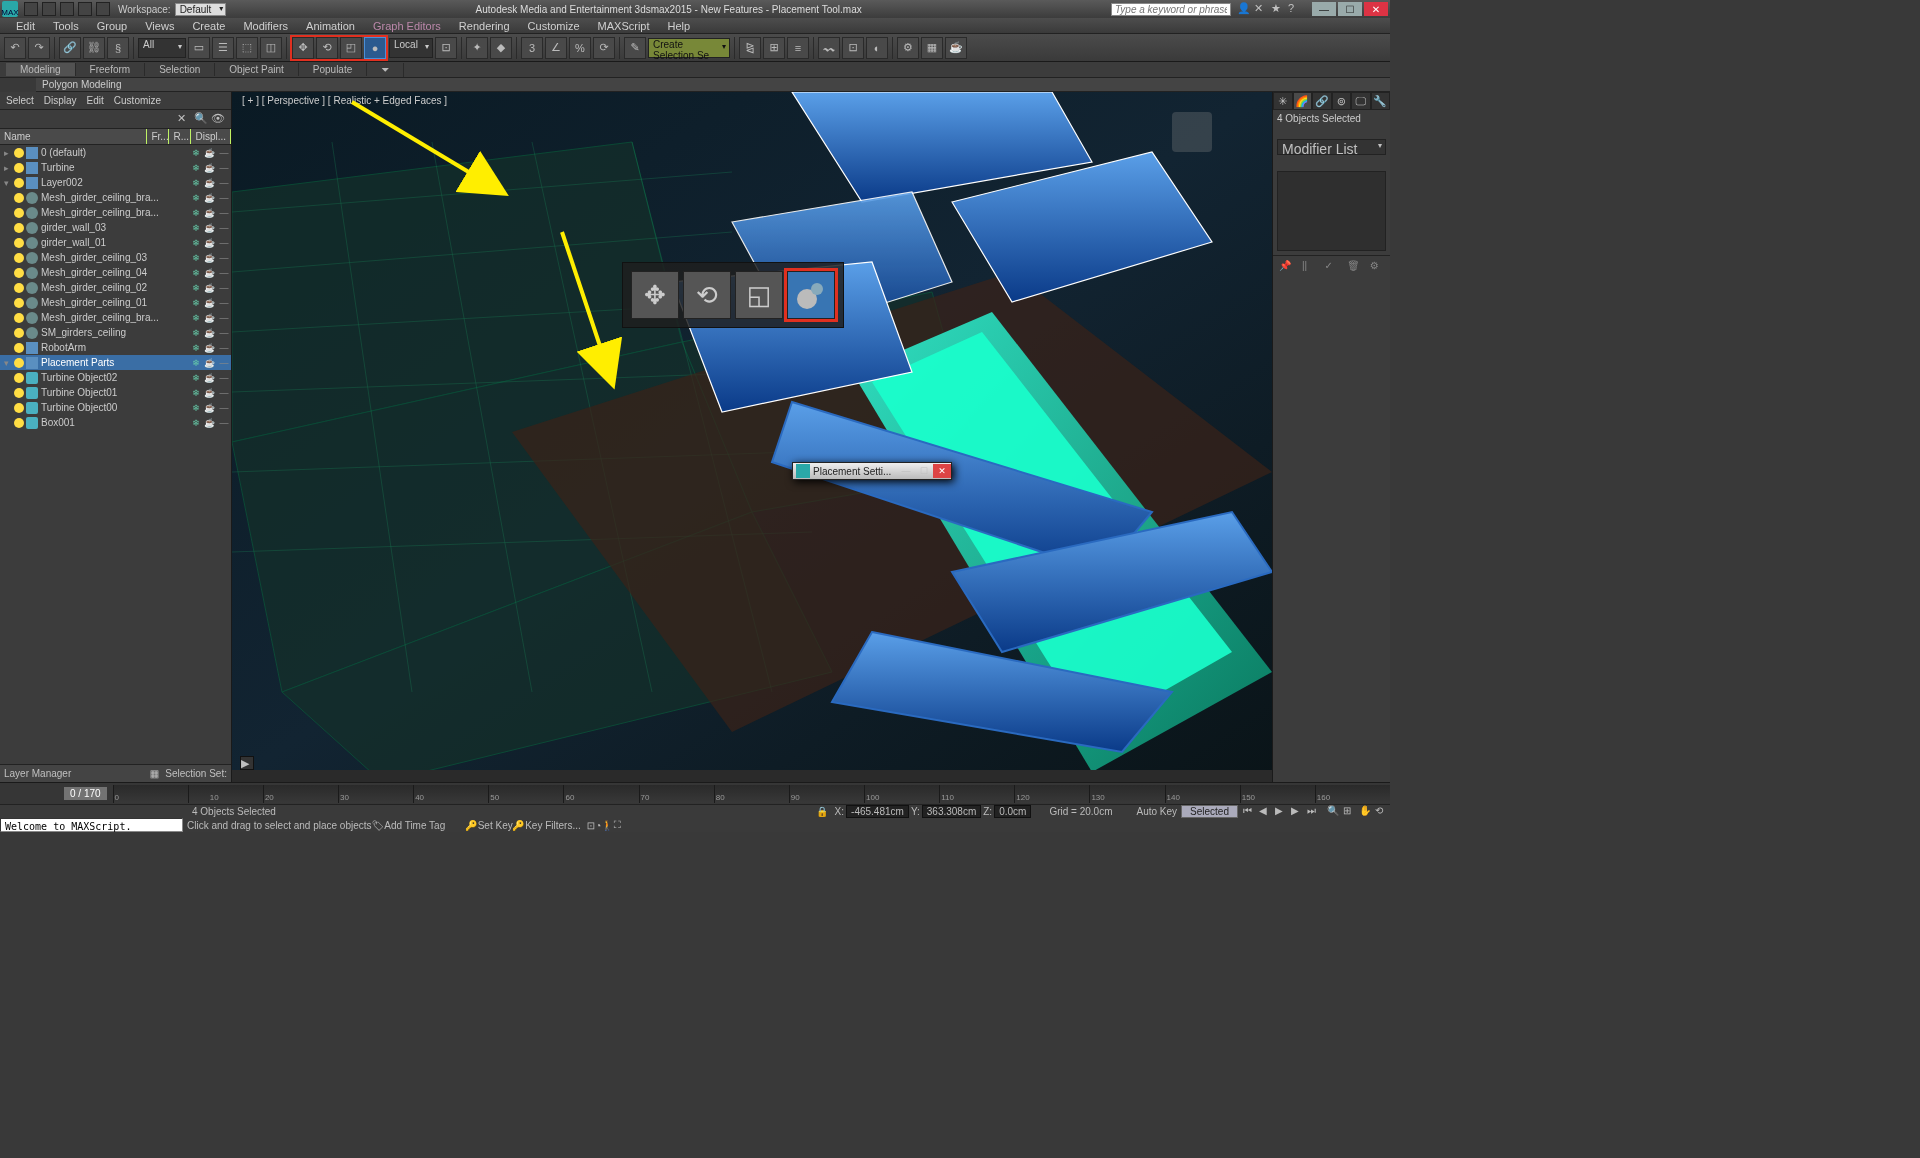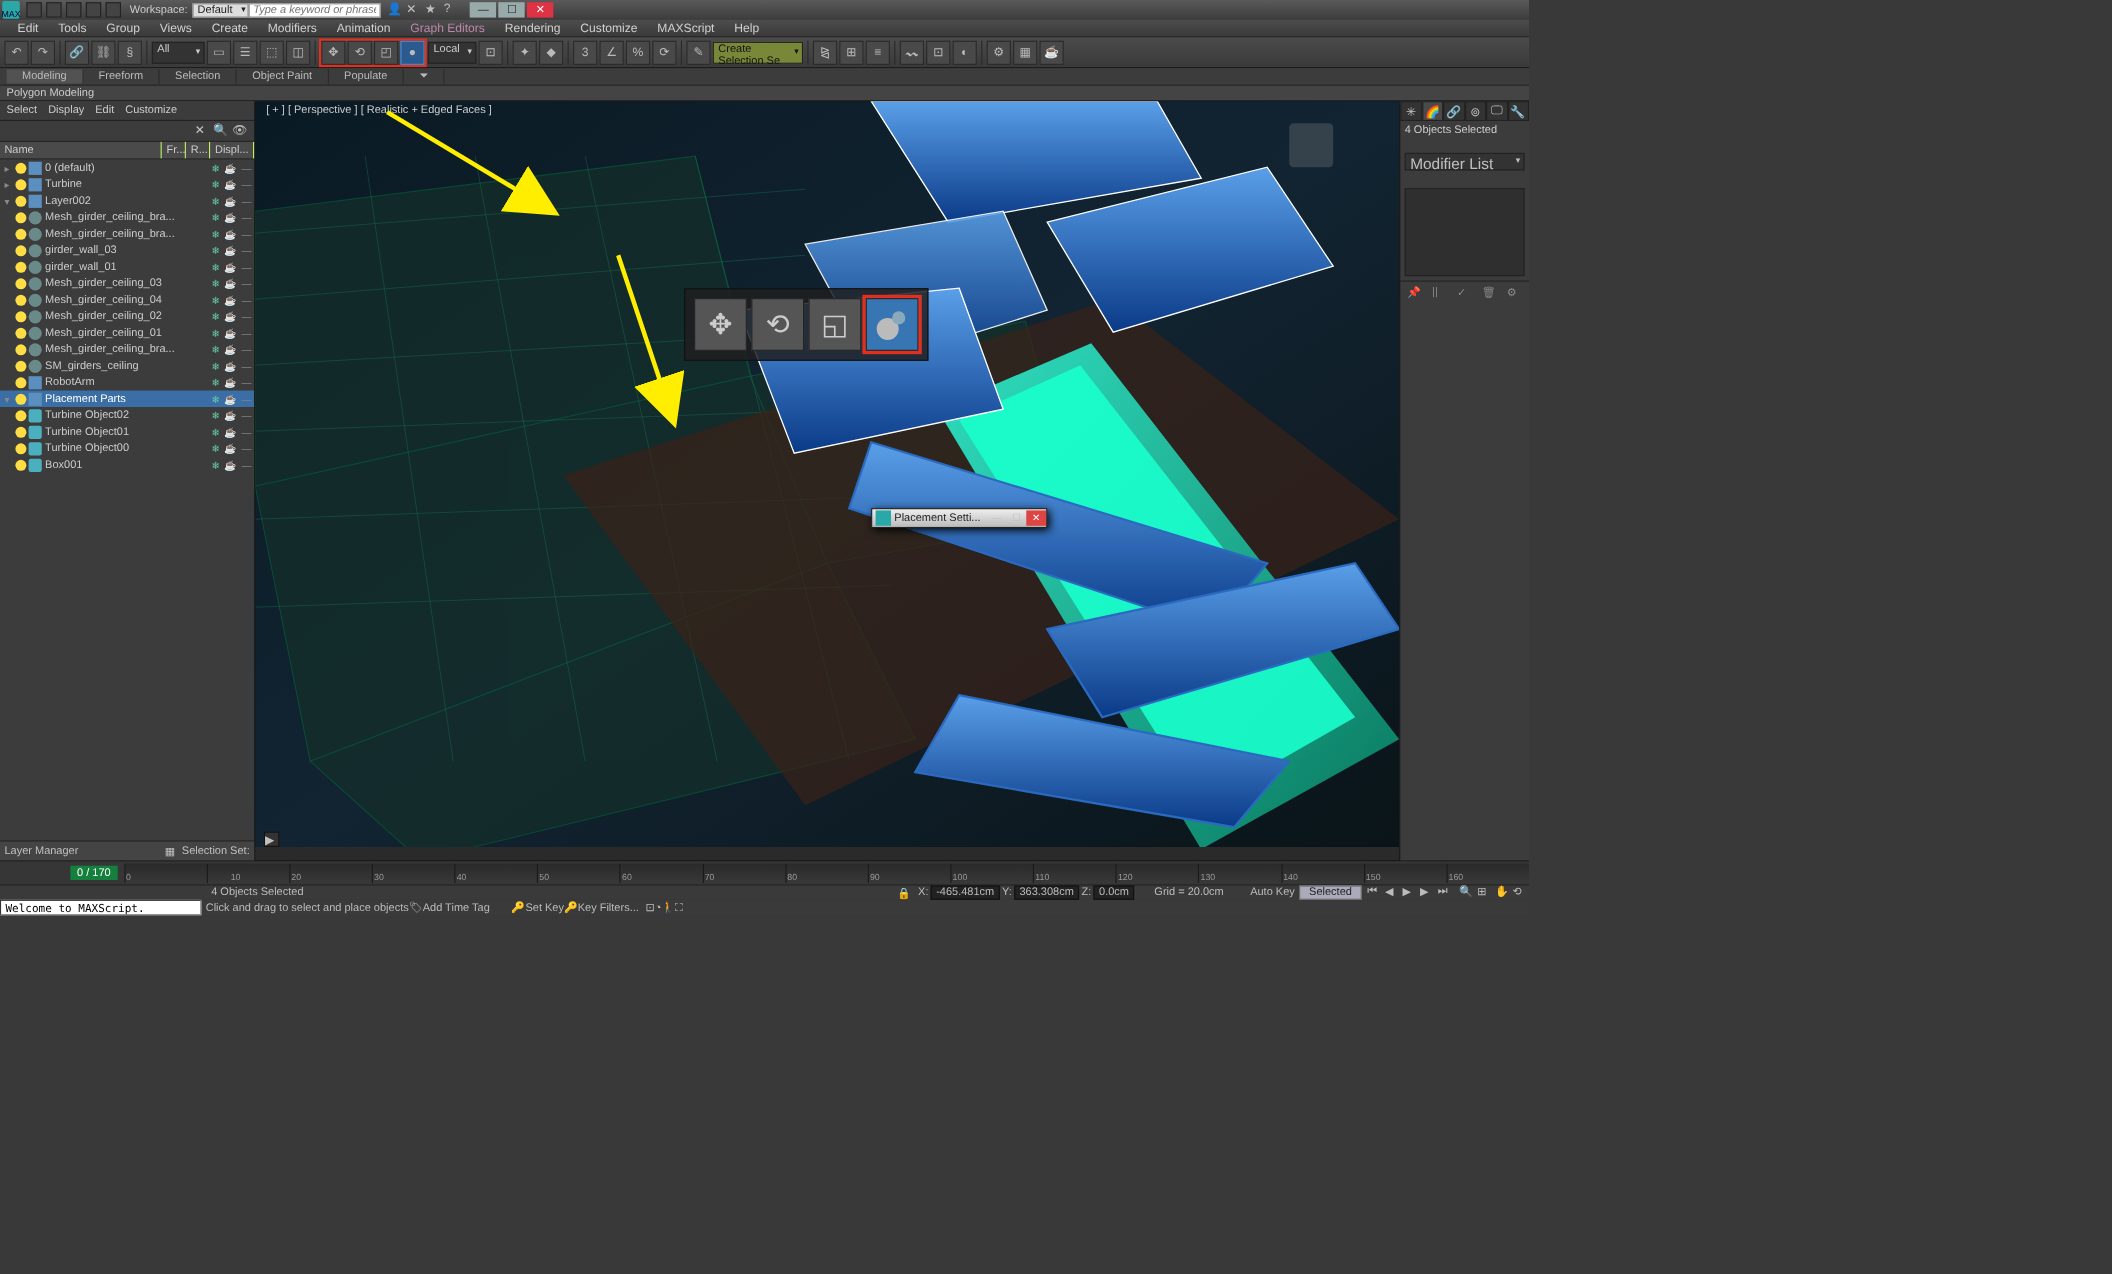--- a/index.html
+++ b/index.html
@@ -33,21 +33,21 @@
 .toolbar .sep { width:1px; height:22px; background:#2a2a2a; margin:0 2px;}
 .toolbar .dd { background:#333; color:#ccc; border:1px solid #222; height:20px; font-size:10px; padding:0 16px 0 4px; position:relative;}
 .toolbar .dd:after{content:"▾"; position:absolute; right:3px; top:3px; font-size:8px;}
 .toolbar .dd.sel{background:#788838; color:#111;}
 .hl-red { outline:2px solid #e03020; outline-offset:-1px;}
 
 
 .ribbon { height: 16px; background:#3c3c3c; display:flex; align-items:center; padding-left:6px; gap:0; border-bottom:1px solid #222;}
 .ribbon .rt { padding:1px 14px; font-size:10px; color:#bbb; border-right:1px solid #2a2a2a;}
 .ribbon .rt.active{ background:#525252;}
-.ribbon2 { height:14px; background:#444; font-size:10px; color:#ccc; padding:1px 6px; border-bottom:1px solid #222;}
+.ribbon2 { height:14px; background:#444; font-size:10px; color:#ccc; padding:1px 6px; border-bottom:1px solid #222;margin-left:36px;}
 
 
 .main { display:flex; height: 690px; }
 .left-panel { width: 232px; background:#3c3c3c; display:flex; flex-direction:column; border-right:1px solid #1a1a1a;}
 .lp-menu { display:flex; gap:10px; padding:3px 6px; font-size:10px; color:#ccc; border-bottom:1px solid #222;}
 .lp-tools { display:flex; justify-content:flex-end; gap:3px; padding:2px 6px; border-bottom:1px solid #222;}
 .lp-tools .ico{width:14px;height:14px;}
 .lp-header { display:flex; background:#4a4a4a; font-size:10px; color:#ccc; border-bottom:1px solid #222;}
 .lp-header .col{padding:2px 4px; border-right:1px solid #bef264;}
 .lp-header .c1{width:155px;} .lp-header .c2{width:22px;text-align:center;} .lp-header .c3{width:22px;text-align:center;} .lp-header .c4{flex:1;text-align:center;}
@@ -102,21 +102,21 @@
 .dlg-axis{ display:flex; gap:3px;}
 .dlg-axis .ax{ width:18px; height:16px; background:#444; border:1px solid #222; font-size:9px; color:#ccc; display:flex; align-items:center; justify-content:center;}
 .dlg-axis .ax.active{background:#3a6fb5;}
 
 
 .arrow{position:absolute; z-index:8; pointer-events:none;}
 
 
 .timeline{ height:22px; background:#363636; border-top:1px solid #1a1a1a; display:flex; align-items:center; font-size:9px; color:#aaa;}
 .tl-slider{width:50px; height:18px; margin:0 4px;}
-.tl-frame{background:#15803d; color:#fff; padding:1px 6px; margin:0 6px; font-size:10px;}
+.tl-frame{background:#737373; color:#fff; padding:1px 6px; margin:0 6px; font-size:10px;}
 .tl-ruler{flex:1; height:18px; background:linear-gradient(#2a2a2a,#383838); position:relative; overflow:hidden;}
 .tl-ruler .tick{position:absolute; top:0; bottom:0; width:1px; background:#1a1a1a;}
 .tl-ruler .lbl{position:absolute; bottom:1px; font-size:8px; color:#999;}
 
 
 .status1{ height:14px; background:#3a3a3a; display:flex; align-items:center; font-size:10px; color:#bbb; border-top:1px solid #222;}
 .status1 .pad{padding:0 6px;}
 .status1 .coord{background:#222; border:1px solid #111; padding:0 4px; margin:0 2px;}
 .status1 .sep{flex:1;}
 .status1 .nav-ico{width:14px;height:14px;margin:0 1px;}
@@ -138,20 +138,21 @@
   <div class="app-icon">MAX</div>
   <div class="qat">
     <div class="ico"></div>
     <div class="ico"></div>
     <div class="ico"></div>
     <div class="ico"></div>
     <div class="ico"></div>
   </div>
   <span class="ws-label">Workspace:</span>
   <div class="ws-dd">Default</div>
+  <div class="title">Autodesk Media and Entertainment 3dsmax2015 - New Features - Placement Tool.max</div>
   <input class="search-kw" placeholder="Type a keyword or phrase" style="">
   <div class="help-icons">
     <div class="ico">👤</div>
     <div class="ico">✕</div>
     <div class="ico">★</div>
     <div class="ico">?</div>
   </div>
   <div class="win-btns">
     <div class="wb min">—</div>
     <div class="wb max">☐</div>

